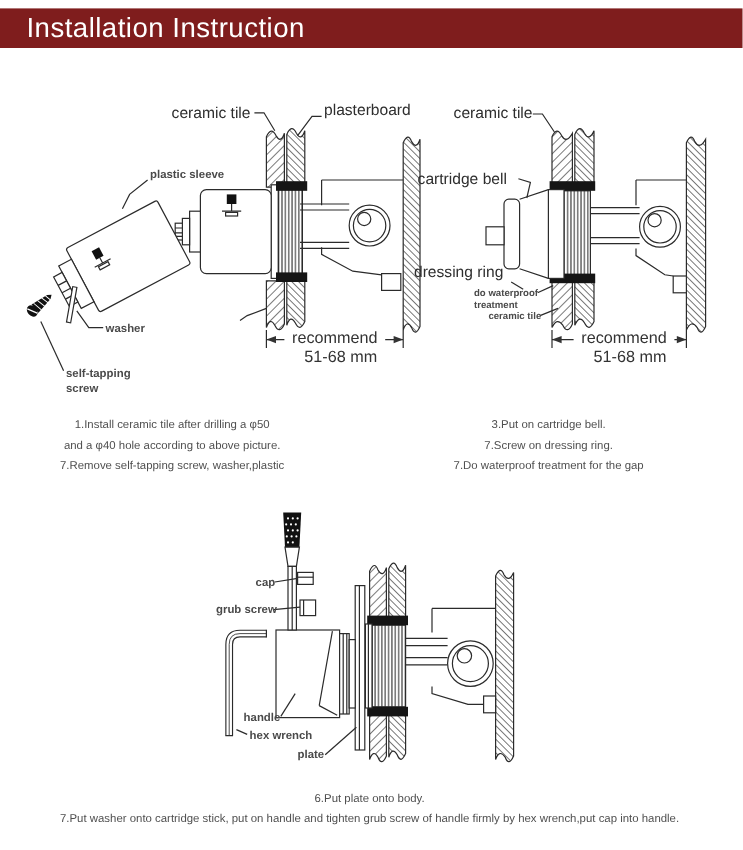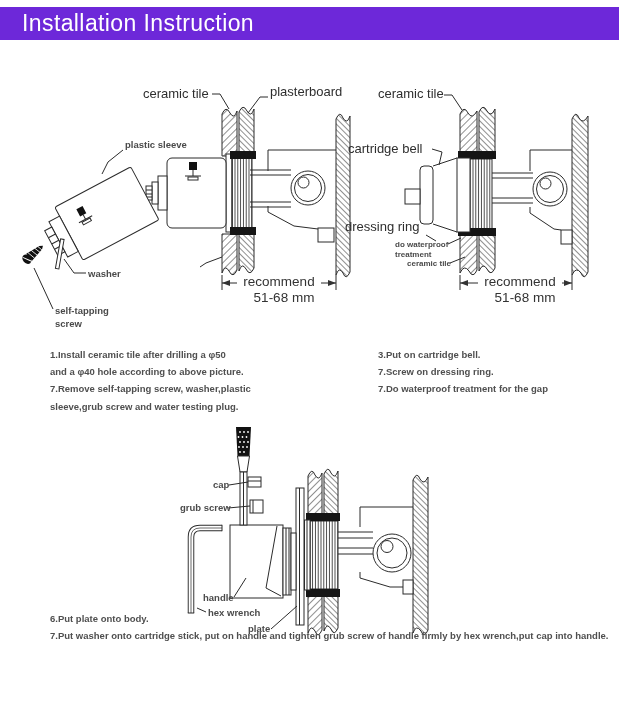--- a/index.html
+++ b/index.html
@@ -1,22 +1,22 @@
 <!DOCTYPE html>
 <html><head>
 <meta charset="utf-8">
 <style>
   html,body{margin:0;padding:0;background:#fff;}
   .page{position:relative;width:619px;height:708px;background:#fff;overflow:hidden;
         font-family:"Liberation Sans",sans-serif;}
-  .header{position:absolute;left:0;top:7px;width:619px;height:33px;background:#6d28d9;}
+  .header{position:absolute;left:0;top:7px;width:619px;height:33px;background:#7f1d1d;}
   .header .title{color:#ffffff;font-size:23px;line-height:33px;padding-left:22px;
         letter-spacing:.4px;white-space:nowrap;}
-  .steps{position:absolute;font-size:9.5px;font-weight:bold;color:#4f4f4f;
-        line-height:17.2px;white-space:nowrap;}
+  .steps{position:absolute;font-size:9.5px;font-weight:normal;color:#4f4f4f;
+        line-height:17.2px;white-space:nowrap;text-align:center;}
   svg{position:absolute;overflow:visible;}
   svg text{font-family:"Liberation Sans",sans-serif;}
   .lbl-big{font-size:13px;fill:#2e2e2e;}
   .lbl-sm{font-size:9.5px;fill:#4a4a4a;font-weight:bold;}
   .lbl-xs{font-size:8px;fill:#4a4a4a;font-weight:bold;}
   .lbl-dim{font-size:13.5px;fill:#333;}
   .ln{stroke:#2b2b2b;fill:none;stroke-width:1;}
   .shape{stroke:#2b2b2b;fill:#ffffff;stroke-width:1;}
   .seal{fill:#151515;stroke:none;}
   .dk{fill:#111;stroke:none;}
@@ -297,27 +297,26 @@
       <text class="lbl-sm" x="48" y="196">hex wrench</text>
       <path class="ln" d="M111,209 L137,186" stroke-width="0.9"></path>
       <text class="lbl-sm" x="88" y="212">plate</text>
     </g>
   </svg>
 
   <div class="steps" style="left:50px;top:346px">
     <div>1.Install ceramic tile after drilling a φ50</div>
     <div>and a φ40 hole according to above picture.</div>
     <div>7.Remove self-tapping screw, washer,plastic</div>
-    <div>sleeve,grub screw and water testing plug.</div>
   </div>
 
   <div class="steps" style="left:378px;top:346px">
     <div>3.Put on cartridge bell.</div>
     <div>7.Screw on dressing ring.</div>
     <div>7.Do waterproof treatment for the gap</div>
   </div>
 
-  <div class="steps" style="left:50px;top:610px">
+  <div class="steps" style="left:50px;top:657px">
     <div>6.Put plate onto body.</div>
     <div>7.Put washer onto cartridge stick, put on handle and tighten grub screw of handle firmly by hex wrench,put cap into handle.</div>
   </div>
 
 </div>
 
 </body></html>

